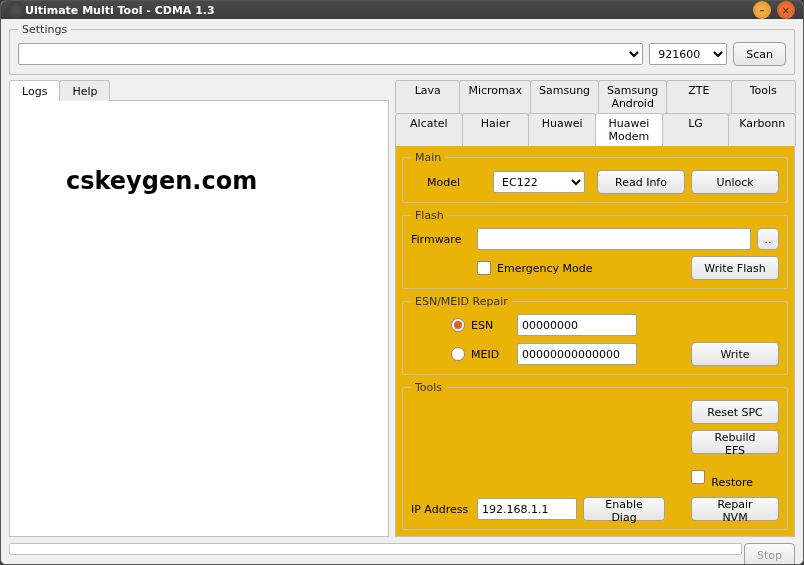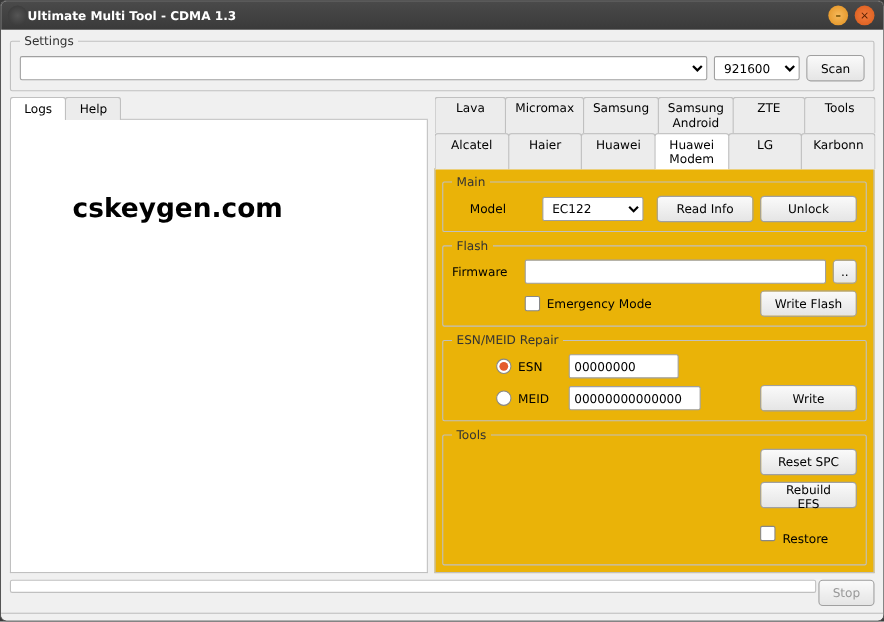--- a/index.html
+++ b/index.html
@@ -138,21 +138,21 @@
               <div class="spacer"></div>
               <button class="btn wide">Write Flash</button>
             </div>
           </fieldset>
 
           <fieldset>
             <legend>ESN/MEID Repair</legend>
             <div class="row" style="margin-left:40px;">
               <span class="radio-dot sel"></span>
               <span style="width:40px">ESN</span>
-              <input type="text" style="width: 100px;" value="00000000">
+              <input type="text" style="width: 120px;" value="00000000">
             </div>
             <div class="row" style="margin-left:40px; margin-top:6px;">
               <span class="radio-dot"></span>
               <span style="width:40px">MEID</span>
               <input type="text" style="width: 120px;" value="00000000000000">
               <div class="spacer"></div>
               <button class="btn wide">Write</button>
             </div>
           </fieldset>
 
@@ -164,20 +164,27 @@
             </div>
             <div class="row" style="margin-top:6px;">
               <div class="spacer"></div>
               <button class="btn wide">Rebuild EFS</button>
             </div>
             <div class="row" style="margin-top:10px;">
               <div class="spacer"></div>
               <span class="checkbox"></span>
               <span style="margin-right:26px;margin-top:12px;">Restore</span>
             </div>
+            <div class="row" style="margin-top:8px;">
+              <span class="label">IP Address</span>
+              <input type="text" style="width: 100px;" value="192.168.1.1">
+              <button class="btn" style="width:82px">Enable Diag</button>
+              <div class="spacer"></div>
+              <button class="btn wide">Repair NVM</button>
+            </div>
           </fieldset>
 
         </div>
       </div>
     </div>
 
     <div class="footer-row">
       <div class="progress-strip" style="flex:1"></div>
       <button class="btn disabled">Stop</button>
     </div>

